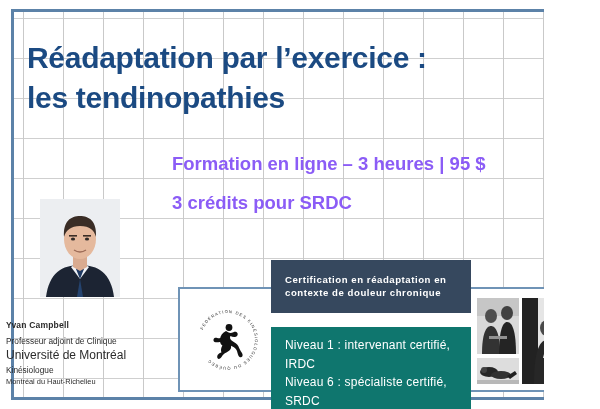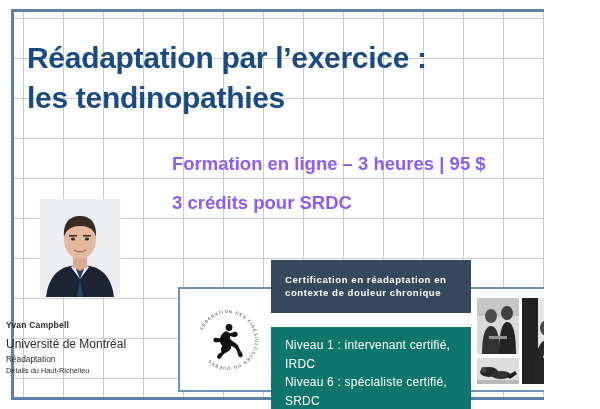--- a/index.html
+++ b/index.html
@@ -211,23 +211,24 @@
       <rect x="43" y="36" width="8" height="1.6" fill="#3a2d26"></rect>
       <ellipse cx="33" cy="40" rx="2.1" ry="1.5" fill="#2f2a28"></ellipse>
       <ellipse cx="47" cy="40" rx="2.1" ry="1.5" fill="#2f2a28"></ellipse>
 
       <path d="M34 51 Q40 55 46 51" stroke="#9c6a56" stroke-width="1.4" fill="none"></path>
     </svg>
   </div>
 
   <div class="caption">
     <div class="nm">Yvan Campbell</div>
+    <div class="l1">Professeur adjoint de Clinique</div>
     <div class="l2">Université de Montréal</div>
-    <div class="l3">Réadaptation</div>
-    <div class="l4">Détails du Haut-Richelieu</div>
+    <div class="l3">Kinésiologue</div>
+    <div class="l4">Montréal du Haut-Richelieu</div>
   </div>
 
   <div class="banner">
     <div class="banner-inner">
 
       <div class="logo-cell">
         <div class="logo">
           <svg viewBox="0 0 72 72" width="72" height="72">
             <defs>
               <path id="ringpath" d="M36,36 m-27,0 a27,27 0 1,1 54,0 a27,27 0 1,1 -54,0"></path>

